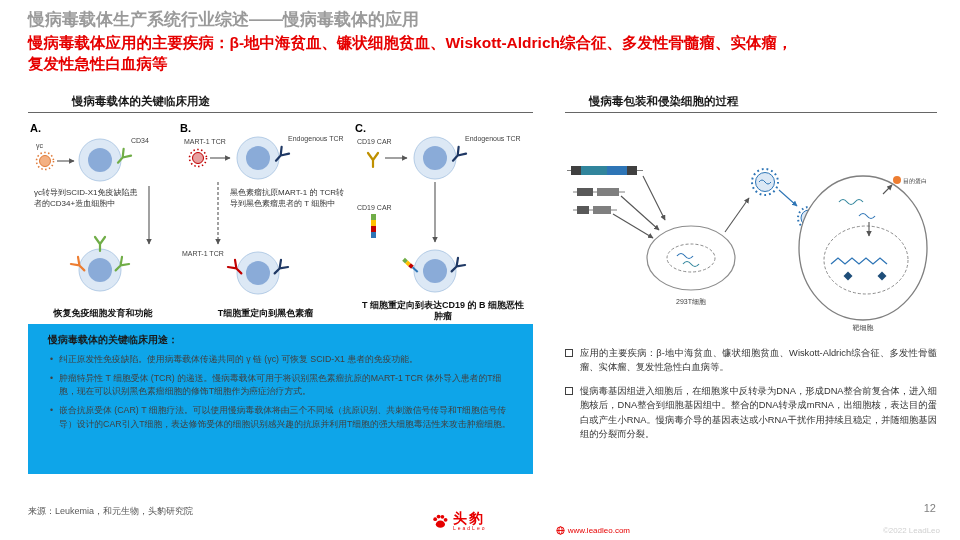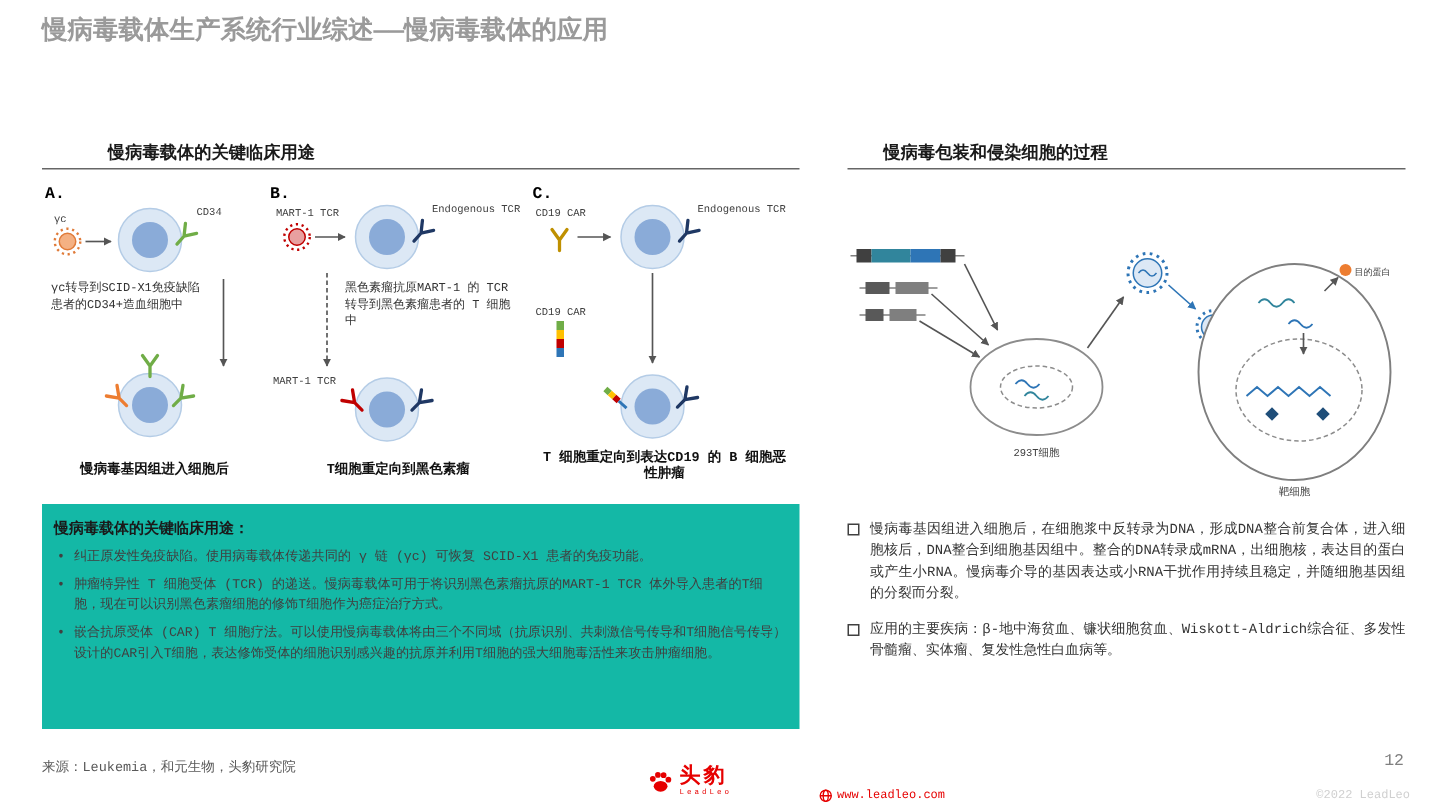--- a/index.html
+++ b/index.html
@@ -1,38 +1,38 @@
 <!DOCTYPE html>
 <html><head>
 <meta charset="utf-8">
 <style>
   html,body{margin:0;padding:0;}
   .page{position:relative;width:960px;height:540px;background:#fff;overflow:hidden;
-        font-family:Liberation Mono, monospace;color:#333;}
+        font-family:Liberation Sans, sans-serif;color:#333;}
   .title{position:absolute;left:28px;top:8px;font-size:17px;font-weight:bold;color:#9a9a9a;}
   .subtitle{position:absolute;left:28px;top:33px;width:775px;font-size:15.5px;font-weight:bold;
             color:#e60000;line-height:1.35;}
   .sec-h{position:absolute;font-size:11.5px;font-weight:bold;color:#1a1a1a;}
   .sec-line{position:absolute;height:1px;background:#666;}
   
   .panels{position:absolute;left:28px;top:118px;width:505px;height:222px;display:flex;}
   .panel{position:relative;height:100%;}
   .p-a{width:150px}.p-b{width:175px}.p-c{width:180px}
   .plabel{font-size:11px;font-weight:bold;fill:#000;}
   .rlabel{font-size:7px;fill:#404040;}
   .yr{fill:none;stroke-width:2.2;stroke-linecap:round;}
   .arr{stroke:#555;stroke-width:1.1;fill:none;marker-end:url(#ah);}
   .arrd{stroke:#555;stroke-width:1.1;fill:none;stroke-dasharray:3 2;marker-end:url(#ah);}
   .arrb{stroke:#2e75b6;stroke-width:1.1;fill:none;marker-end:url(#ahb);}
   .step-text{position:absolute;font-size:8px;color:#333;line-height:1.35;}
   .caption{position:absolute;left:0;right:0;text-align:center;font-size:9px;font-weight:bold;
            color:#111;line-height:1.25;}
   
-  .infobox{position:absolute;left:28px;top:336px;width:505px;height:150px;background:#14b8a6;
-           padding:9px 8px;box-sizing:border-box;}
+  .infobox{position:absolute;left:28px;top:324px;width:505px;height:150px;background:#0ea5e9;
+           padding:9px 20px;box-sizing:border-box;}
   .infobox .ib-title{font-size:10px;font-weight:bold;color:#1a1a1a;margin-bottom:6px;}
   .infobox ul{margin:0;padding:0;list-style:none;}
   .infobox li{display:flex;font-size:8.8px;color:#404040;line-height:1.55;margin-bottom:5px;}
   .infobox li .dot{flex:0 0 auto;margin:0 6px 0 2px;}
   
   .rbullets{position:absolute;left:565px;top:346px;width:372px;}
   .rbullets .item{display:flex;font-size:9.3px;color:#333;line-height:1.55;margin-bottom:9px;text-align:justify;}
   .sq{flex:0 0 auto;width:6px;height:6px;border:1.2px solid #404040;margin:3px 7px 0 0;background:#fff;}
   
   .source{position:absolute;left:28px;top:505px;font-size:9px;color:#595959;}
@@ -56,20 +56,21 @@
     </marker>
     <marker id="ahb" markerWidth="7" markerHeight="7" refX="4.5" refY="2.5" orient="auto">
       <path d="M0,0 L5,2.5 L0,5 Z" fill="#2e75b6"></path>
     </marker>
   </defs>
 </svg>
 
 <div class="page">
 
   <div class="title">慢病毒载体生产系统行业综述——慢病毒载体的应用</div>
+  <div class="subtitle">慢病毒载体应用的主要疾病：β-地中海贫血、镰状细胞贫血、Wiskott-Aldrich综合征、多发性骨髓瘤、实体瘤，复发性急性白血病等</div>
 
   <div class="sec-h" style="left:28px;top:94px;margin-left:44px;">慢病毒载体的关键临床用途</div>
   <div class="sec-line" style="left:28px;top:112px;width:505px;"></div>
   <div class="sec-h" style="left:565px;top:94px;margin-left:24px;">慢病毒包装和侵染细胞的过程</div>
   <div class="sec-line" style="left:565px;top:112px;width:372px;"></div>
 
   <div class="panels">
 
     <div class="panel p-a">
       <svg width="150" height="186">
@@ -97,21 +98,21 @@
           <path class="yr" stroke="#ed7d31" d="M0,9 L0,2 M0,2 L-5,-5 M0,2 L5,-5"></path>
         </g>
         <g transform="translate(94,146) rotate(45)">
           <path class="yr" stroke="#70ad47" d="M0,9 L0,2 M0,2 L-5,-5 M0,2 L5,-5"></path>
         </g>
         <g transform="translate(72,124)">
           <path class="yr" stroke="#70ad47" d="M0,9 L0,2 M0,2 L-5,-5 M0,2 L5,-5"></path>
         </g>
       </svg>
       <div class="step-text" style="left:6px;top:70px;width:104px;">γc转导到SCID-X1免疫缺陷患者的CD34+造血细胞中</div>
-      <div class="caption" style="top:190px;">慢病毒基因组进入细胞后</div>
+      <div class="caption" style="top:190px;">恢复免疫细胞发育和功能</div>
     </div>
 
     <div class="panel p-b">
       <svg width="175" height="186">
         <text x="2" y="14" class="plabel">B.</text>
         <text x="6" y="26" class="rlabel">MART-1 TCR</text>
         <g>
           <circle cx="20" cy="40" r="5.5" fill="#e8a0a0" stroke="#c00000"></circle>
           <circle cx="20" cy="40" r="8.5" fill="none" stroke="#c00000" stroke-width="1.6" stroke-dasharray="1.5 2.4"></circle>
         </g>
@@ -257,25 +258,25 @@
     </g>
     <line x1="320" y1="76" x2="329" y2="67" class="arr"></line>
     <circle cx="334" cy="62" r="4" fill="#ed7d31"></circle>
     <text x="340" y="65" class="dlabel" style="font-size:6px">目的蛋白</text>
     <text x="300" y="212" text-anchor="middle" class="dlabel">靶细胞</text>
   </svg>
 
   <div class="rbullets">
     <div class="item">
       <span class="sq"></span>
-      <span>慢病毒基因组进入细胞后，在细胞浆中反转录为DNA，形成DNA整合前复合体，进入细胞核后，DNA整合到细胞基因组中。整合的DNA转录成mRNA，出细胞核，表达目的蛋白或产生小RNA。慢病毒介导的基因表达或小RNA干扰作用持续且稳定，并随细胞基因组的分裂而分裂。</span>
+      <span>应用的主要疾病：β-地中海贫血、镰状细胞贫血、Wiskott-Aldrich综合征、多发性骨髓瘤、实体瘤、复发性急性白血病等。</span>
     </div>
     <div class="item">
       <span class="sq"></span>
-      <span>应用的主要疾病：β-地中海贫血、镰状细胞贫血、Wiskott-Aldrich综合征、多发性骨髓瘤、实体瘤、复发性急性白血病等。</span>
+      <span>慢病毒基因组进入细胞后，在细胞浆中反转录为DNA，形成DNA整合前复合体，进入细胞核后，DNA整合到细胞基因组中。整合的DNA转录成mRNA，出细胞核，表达目的蛋白或产生小RNA。慢病毒介导的基因表达或小RNA干扰作用持续且稳定，并随细胞基因组的分裂而分裂。</span>
     </div>
   </div>
 
   <div class="source">来源：Leukemia，和元生物，头豹研究院</div>
 
   <div class="logo">
     <svg width="17" height="16" viewBox="0 0 17 16">
       <circle cx="3.2" cy="6.2" r="1.9" fill="#e60000"></circle>
       <circle cx="6.6" cy="3.6" r="1.9" fill="#e60000"></circle>
       <circle cx="10.4" cy="3.8" r="1.9" fill="#e60000"></circle>

